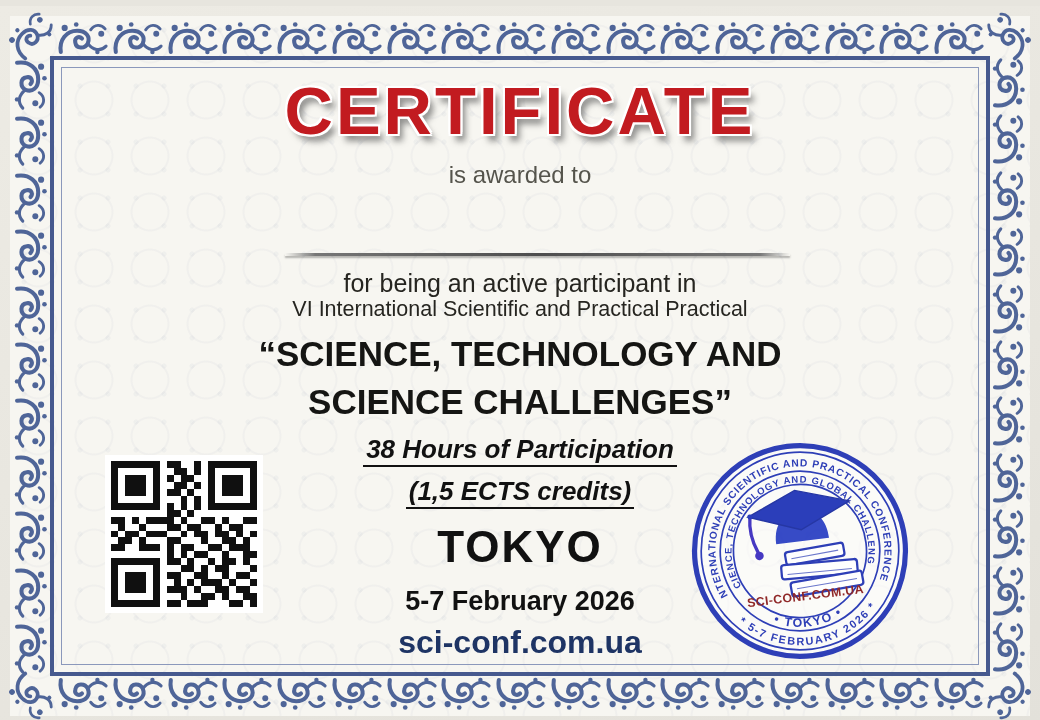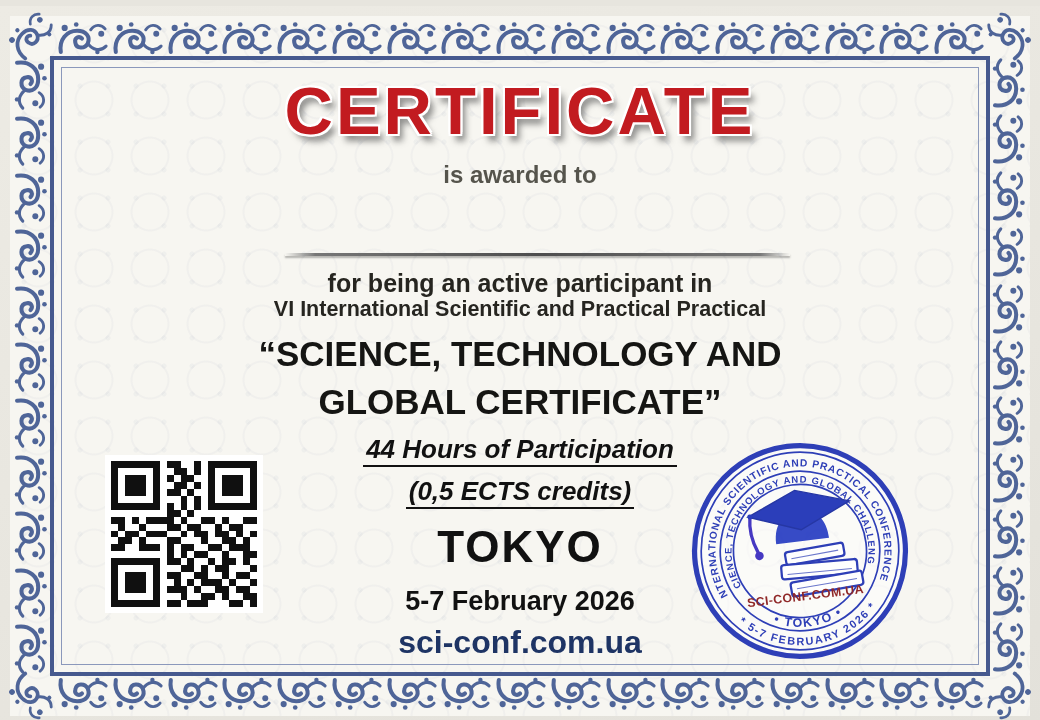--- a/index.html
+++ b/index.html
@@ -31,21 +31,21 @@
   .o-corner { position:absolute; width:44px; height:44px; z-index:3; display:flex;
               align-items:center; justify-content:center; pointer-events:none; }
   .o-corner svg { overflow:visible; }
   .c-tl { left:8px;   top:8px;   transform:rotate(-45deg); }
   .c-tr { left:988px; top:8px;   transform:rotate(45deg) scaleX(-1); }
   .c-bl { left:8px;   top:668px; transform:rotate(-135deg) scaleX(-1); }
   .c-br { left:988px; top:668px; transform:rotate(135deg); }
   .motif { flex:0 0 auto; overflow:visible; }
 
   
-  .txt { position:absolute; left:63px; width:914px; text-align:center; z-index:4;font-weight:bold; }
+  .txt { position:absolute; left:63px; width:914px; text-align:center; z-index:4; }
   .title { top:66px; font-size:67px; font-weight:700; letter-spacing:3px; color:#c21b20;
            text-shadow:-2px -2px 0 #fff, 2px -2px 0 #fff, -2px 2px 0 #fff, 2px 2px 0 #fff,
                        -2px 0 0 #fff, 2px 0 0 #fff, 0 -2px 0 #fff, 0 2px 0 #fff,
                        5px 7px 6px rgba(70,70,70,.6); }
   .awarded { top:155px; font-size:24px; color:#55544c; }
   .name { top:183px; font-size:46px; color:#d6251e; letter-spacing:2px; font-family:"DejaVu Sans", sans-serif;
           text-shadow:-1px -1px 0 #fff, 1px -1px 0 #fff, -1px 1px 0 #fff, 1px 1px 0 #fff,
                       3px 4px 3px rgba(0,0,0,.35); }
   .divider { position:absolute; left:285px; top:247px; width:505px; height:2.5px; z-index:4;
              background:linear-gradient(90deg, rgba(90,90,90,0) 0%, #777 6%, #4d4d4d 50%, #777 94%, rgba(90,90,90,0) 100%);
@@ -298,23 +298,23 @@
 
   <div class="frame-thick"></div>
   <div class="frame-thin"></div>
 
   <div class="txt title">CERTIFICATE</div>
   <div class="txt awarded">is awarded to</div>
   <div class="divider"></div>
   <div class="txt p1">for being an active participant in</div>
   <div class="txt p2">VI International Scientific and Practical Practical</div>
   <div class="txt conf1">“SCIENCE, TECHNOLOGY AND</div>
-  <div class="txt conf2">GLOBAL CERTIFICATE”</div>
-  <div class="txt hours"><span>44 Hours of Participation</span></div>
-  <div class="txt credits"><span>(0,5 ECTS credits)</span></div>
+  <div class="txt conf2">SCIENCE CHALLENGES”</div>
+  <div class="txt hours"><span>38 Hours of Participation</span></div>
+  <div class="txt credits"><span>(1,5 ECTS credits)</span></div>
   <div class="txt city">TOKYO</div>
   <div class="txt dates">5-7 February 2026</div>
   <div class="txt site">sci-conf.com.ua</div>
 
   <div class="qr-card">
     <svg id="qr-svg" viewBox="0 0 21 21" preserveAspectRatio="none">
         <rect x="0" y="0" width="1" height="1"></rect>
         <rect x="1" y="0" width="1" height="1"></rect>
         <rect x="2" y="0" width="1" height="1"></rect>
         <rect x="3" y="0" width="1" height="1"></rect>

